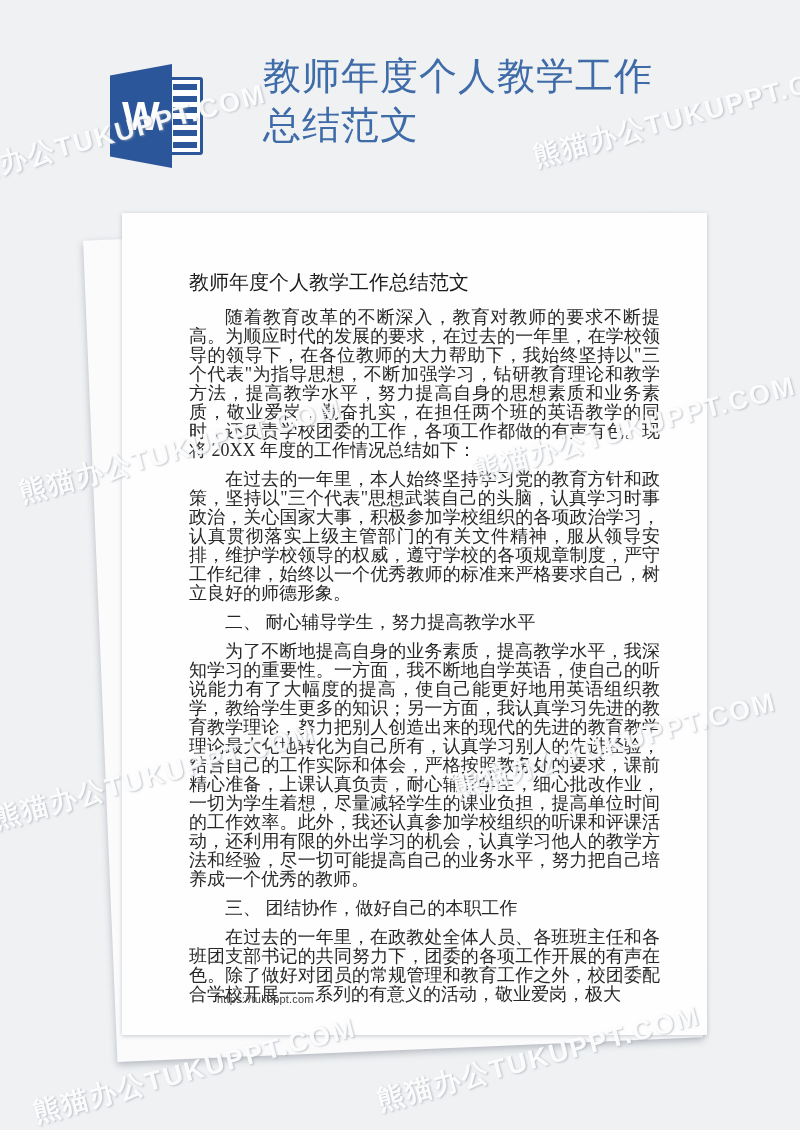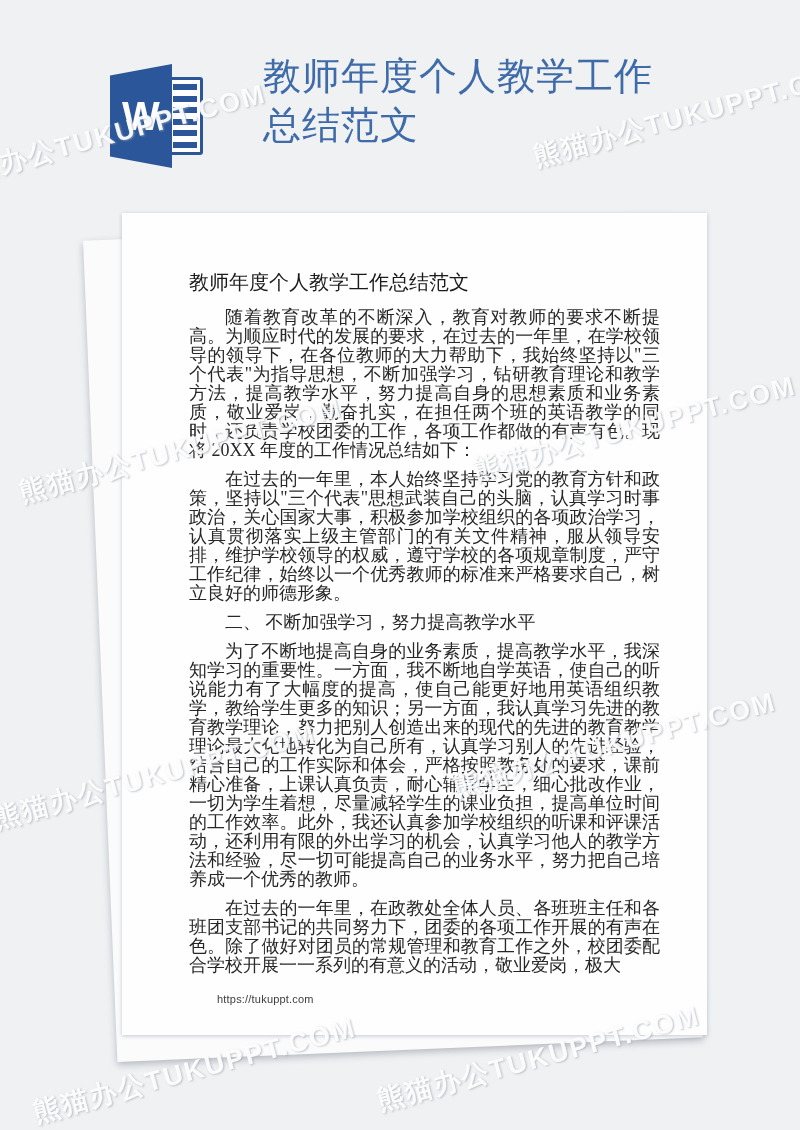--- a/index.html
+++ b/index.html
@@ -94,22 +94,23 @@
     </div>
   </div>
   <div class="header-title">教师年度个人教学工作总结范文</div>
 
   <div class="sheet2"></div>
   <div class="paper">
     <p class="doc-title">教师年度个人教学工作总结范文</p>
     <div>
         <p class="doc-para">随着教育改革的不断深入，教育对教师的要求不断提高。为顺应时代的发展的要求，在过去的一年里，在学校领导的领导下，在各位教师的大力帮助下，我始终坚持以"三个代表"为指导思想，不断加强学习，钻研教育理论和教学方法，提高教学水平，努力提高自身的思想素质和业务素质，敬业爱岗，勤奋扎实，在担任两个班的英语教学的同时，还负责学校团委的工作，各项工作都做的有声有色。现将 20XX 年度的工作情况总结如下：</p>
         <p class="doc-para">在过去的一年里，本人始终坚持学习党的教育方针和政策，坚持以"三个代表"思想武装自己的头脑，认真学习时事政治，关心国家大事，积极参加学校组织的各项政治学习，认真贯彻落实上级主管部门的有关文件精神，服从领导安排，维护学校领导的权威，遵守学校的各项规章制度，严守工作纪律，始终以一个优秀教师的标准来严格要求自己，树立良好的师德形象。</p>
-        <p class="doc-heading">二、 不断加强学习，努力提高教学水平</p>
+        <p class="doc-heading">二、 耐心辅导学生，努力提高教学水平</p>
         <p class="doc-para">为了不断地提高自身的业务素质，提高教学水平，我深知学习的重要性。一方面，我不断地自学英语，使自己的听说能力有了大幅度的提高，使自己能更好地用英语组织教学，教给学生更多的知识；另一方面，我认真学习先进的教育教学理论，努力把别人创造出来的现代的先进的教育教学理论最大化地转化为自己所有，认真学习别人的先进经验，结合自己的工作实际和体会，严格按照教务处的要求，课前精心准备，上课认真负责，耐心辅导学生，细心批改作业，一切为学生着想，尽量减轻学生的课业负担，提高单位时间的工作效率。此外，我还认真参加学校组织的听课和评课活动，还利用有限的外出学习的机会，认真学习他人的教学方法和经验，尽一切可能提高自己的业务水平，努力把自己培养成一个优秀的教师。</p>
+        <p class="doc-heading">三、 团结协作，做好自己的本职工作</p>
         <p class="doc-para">在过去的一年里，在政教处全体人员、各班班主任和各班团支部书记的共同努力下，团委的各项工作开展的有声在色。除了做好对团员的常规管理和教育工作之外，校团委配合学校开展一一系列的有意义的活动，敬业爱岗，极大</p>
       </div>
     <div class="doc-footer">https://tukuppt.com</div>
   </div>
 
   <div class="watermark-layer">
     <span class="wm wm1">熊猫办公TUKUPPT.COM</span>
     <span class="wm wm2">熊猫办公TUKUPPT.COM</span>
     <span class="wm wm3">熊猫办公TUKUPPT.COM</span>
     <span class="wm wm4">熊猫办公TUKUPPT.COM</span>

